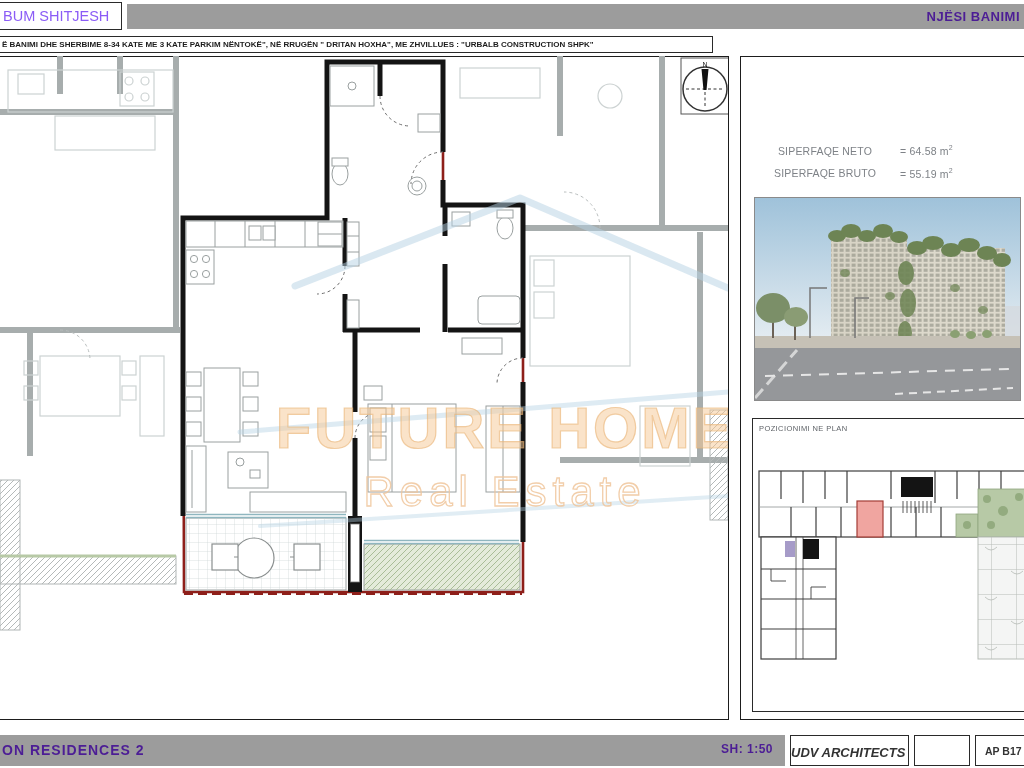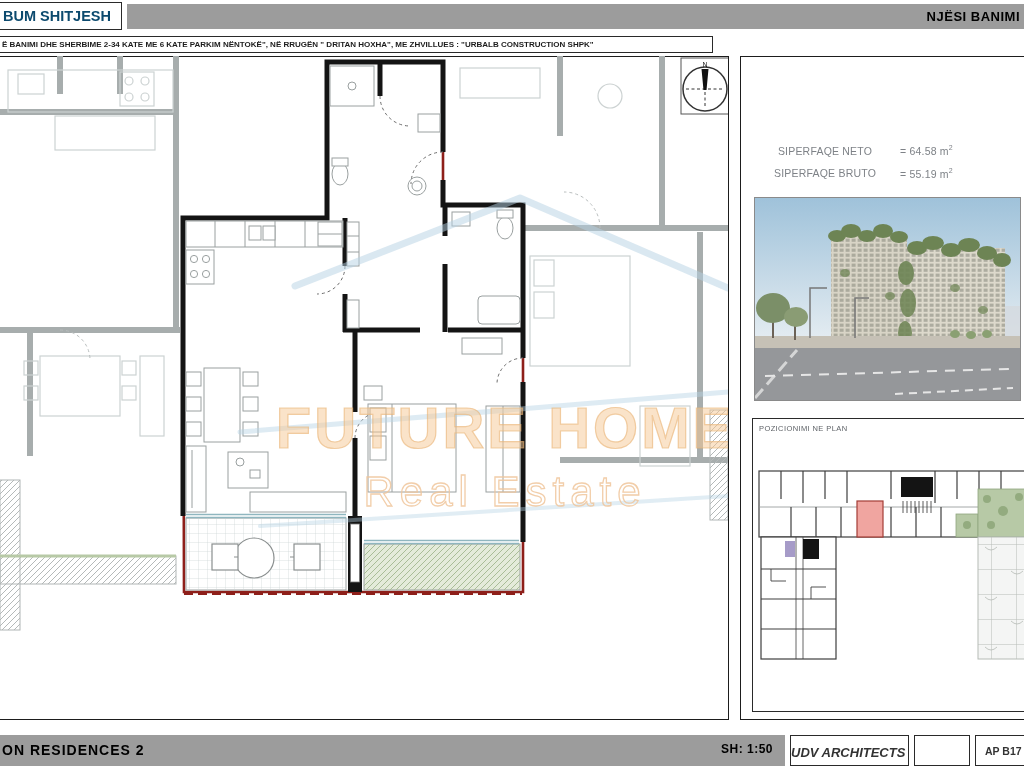--- a/index.html
+++ b/index.html
@@ -1,41 +1,41 @@
 <!DOCTYPE html>
 <html><head>
 <meta charset="utf-8">
 <style>
   html,body{margin:0;padding:0;background:#fff;}
   #page{position:relative;width:1024px;height:768px;overflow:hidden;background:#fff;
         font-family:"Liberation Sans", sans-serif;}
   .abs{position:absolute;}
-  .bar{background:#9c9c9c;color:#000000;font-weight:bold;text-decoration:underline;}
+  .bar{background:#9c9c9c;color:#4c1d95;font-weight:bold;text-decoration:underline;}
   .box{background:#fff;border:1.5px solid #2a2a2a;box-sizing:border-box;}
   .info-row{font-size:9.5px;line-height:11px;color:#86898e;}
   .info-row .lbl{display:inline-block;min-width:54px;}
   .area-row{font-size:10.5px;line-height:15px;color:#7e8287;letter-spacing:.2px;}
   .area-row .lbl{display:inline-block;width:150px;text-align:center;}
   sup{font-size:7px;}
   .sheet{border:1.3px solid #1d1d1d;box-sizing:border-box;background:#fff;}
   svg text{font-family:"Liberation Sans", sans-serif;}
 </style>
 </head>
 <body>
 
 <div id="page">
 
   <div class="abs box" style="left:-10px;top:2px;width:132px;height:28px;">
-    <div style="margin:5px 0 0 12px;font-size:14.5px;font-weight:bold;color:#0c4a6e;white-space:nowrap;">BUM SHITJESH</div>
+    <div style="margin:5px 0 0 12px;font-size:14.5px;font-weight:normal;color:#8b5cf6;white-space:nowrap;">BUM SHITJESH</div>
   </div>
   <div class="abs bar" style="left:127px;top:4px;width:897px;height:25px;overflow:hidden;">
     <div style="position:absolute;right:4px;top:5px;font-size:13px;letter-spacing:.5px;white-space:nowrap;">NJËSI BANIMI</div>
   </div>
   <div class="abs box" style="left:-10px;top:36px;width:723px;height:17px;border-width:1px;overflow:hidden;">
-    <div style="margin:3px 0 0 11px;font-size:8px;font-weight:bold;color:#1c1c1c;white-space:nowrap;">Ë BANIMI DHE SHERBIME 2-34 KATE  ME 6 KATE PARKIM NËNTOKË", NË RRUGËN " DRITAN HOXHA", ME  ZHVILLUES : "URBALB CONSTRUCTION SHPK"</div>
+    <div style="margin:3px 0 0 11px;font-size:8px;font-weight:bold;color:#1c1c1c;white-space:nowrap;">Ë BANIMI DHE SHERBIME 8-34 KATE  ME 3 KATE PARKIM NËNTOKË", NË RRUGËN " DRITAN HOXHA", ME  ZHVILLUES : "URBALB CONSTRUCTION SHPK"</div>
   </div>
 
   <div class="abs sheet" style="left:-8px;top:56px;width:737px;height:664px;"></div>
 
   <div class="abs sheet" style="left:740px;top:56px;width:300px;height:664px;"></div>
 
   <svg class="abs" style="left:0;top:56px;" width="728" height="662" viewBox="0 0 728 662">
     <defs>
       <pattern id="tile" width="9" height="9" patternUnits="userSpaceOnUse">
         <path d="M9 0H0V9" fill="none" stroke="#ccd2d2" stroke-width="0.7"></path>

